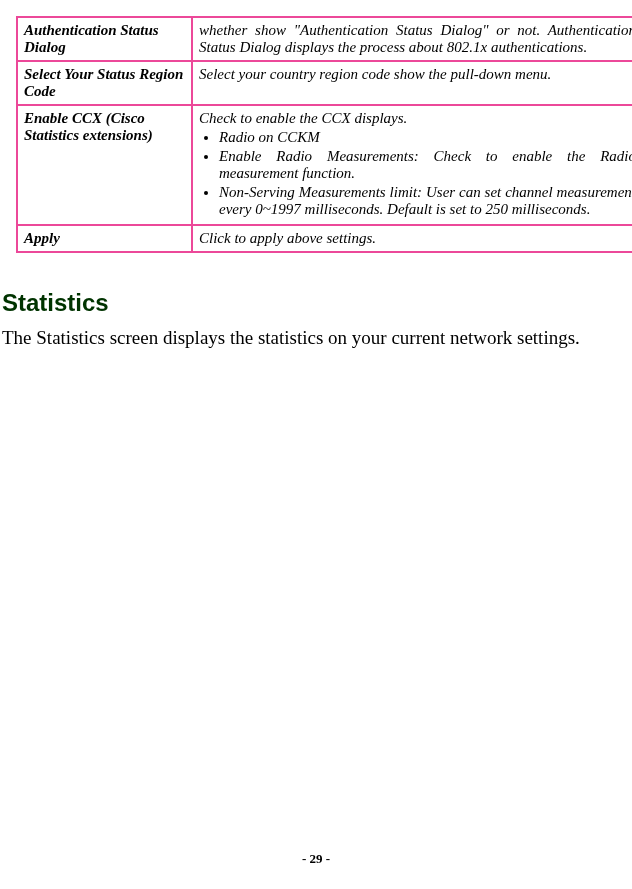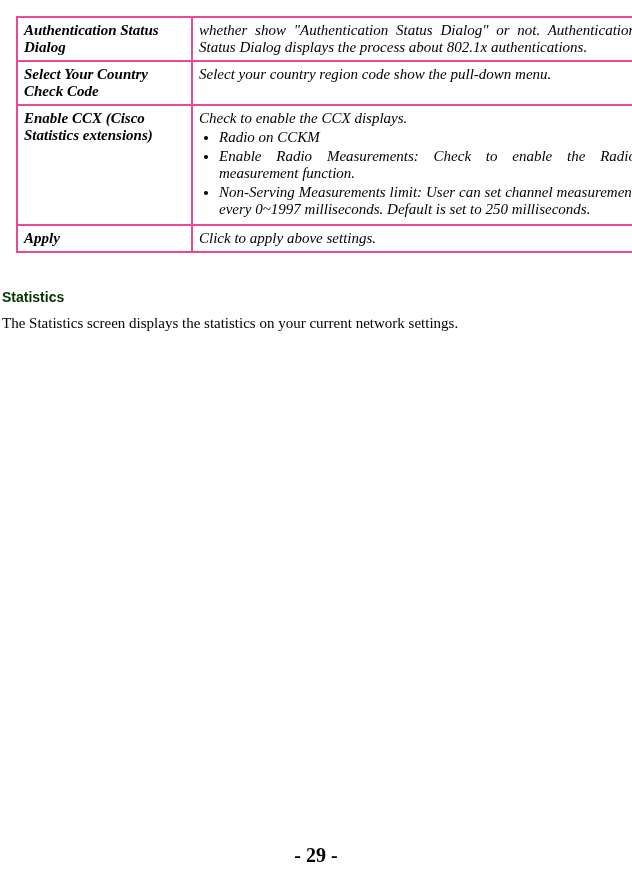--- a/index.html
+++ b/index.html
@@ -43,52 +43,52 @@
       padding-left: 20px;
       margin-top: 2px;
     }
     ul.bullets li {
       text-align: justify;
       margin-bottom: 2px;
     }
     h2.section-heading {
       color: #003300;
       font-family: Arial, sans-serif;
-      font-size: 14px;
+      font-size: 24px;
       font-weight: bold;
       margin-top: 36px;
       margin-left: 2px;
       margin-bottom: 10px;
     }
     p.body-text {
       margin-left: 2px;
-      font-size: 15px;
+      font-size: 19px;
     }
     .page-number {
       position: absolute;
       bottom: 22px;
       left: 0;
       right: 0;
       text-align: center;
-      font-size: 20px;
+      font-size: 13px;
       font-weight: bold;
     }
   </style>
 </head>
 <body>
 
 <div class="page-content">
   <table class="main-table">
     <tbody>
       <tr>
         <td class="label-cell">Authentication Status Dialog</td>
         <td class="desc-cell">whether show "Authentication Status Dialog" or not. Authentication Status Dialog displays the process about 802.1x authentications.</td>
       </tr>
       <tr>
-        <td class="label-cell">Select Your Country Check Code</td>
+        <td class="label-cell">Select Your Status Region Code</td>
         <td class="desc-cell">Select your country region code show the pull-down menu.</td>
       </tr>
       <tr>
         <td class="label-cell">Enable CCX (Cisco Statistics extensions)</td>
         <td class="desc-cell">
           <span>Check to enable the CCX displays.</span>
           <ul class="bullets">
             <li>Radio on CCKM</li>
             <li>Enable Radio Measurements: Check to enable the Radio measurement function.</li>
             <li>Non-Serving Measurements limit: User can set channel measurement every 0~1997 milliseconds. Default is set to 250 milliseconds.</li>

